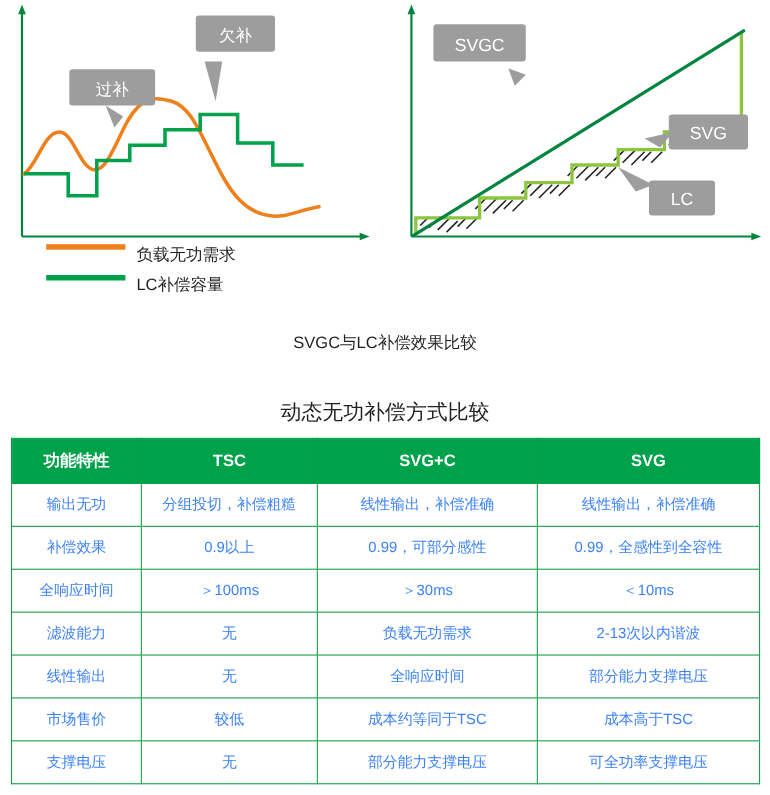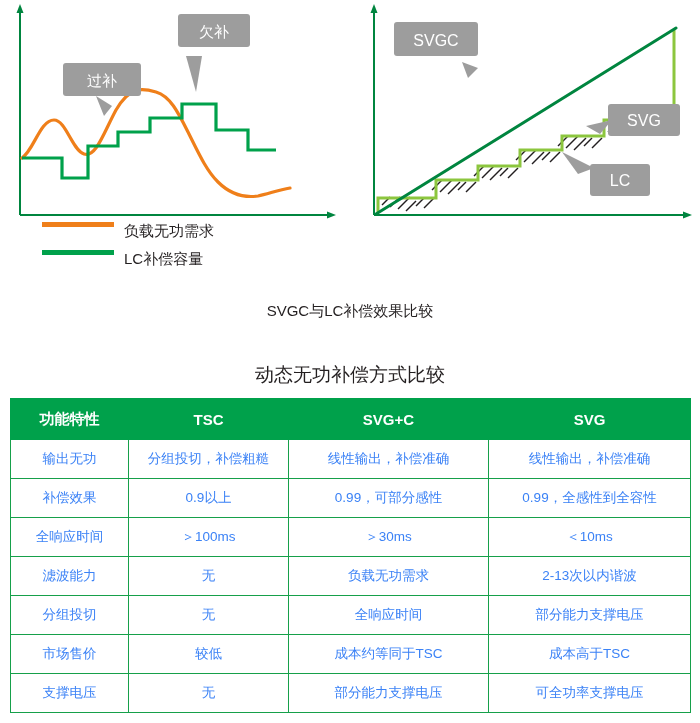--- a/index.html
+++ b/index.html
@@ -257,21 +257,21 @@
       <td>＞30ms</td>
       <td>＜10ms</td>
     </tr>
     <tr>
       <td class="rowhead">滤波能力</td>
       <td>无</td>
       <td>负载无功需求</td>
       <td>2-13次以内谐波</td>
     </tr>
     <tr>
-      <td class="rowhead">分组投切</td>
+      <td class="rowhead">线性输出</td>
       <td>无</td>
       <td>全响应时间</td>
       <td>部分能力支撑电压</td>
     </tr>
     <tr>
       <td class="rowhead">市场售价</td>
       <td>较低</td>
       <td>成本约等同于TSC</td>
       <td>成本高于TSC</td>
     </tr>

